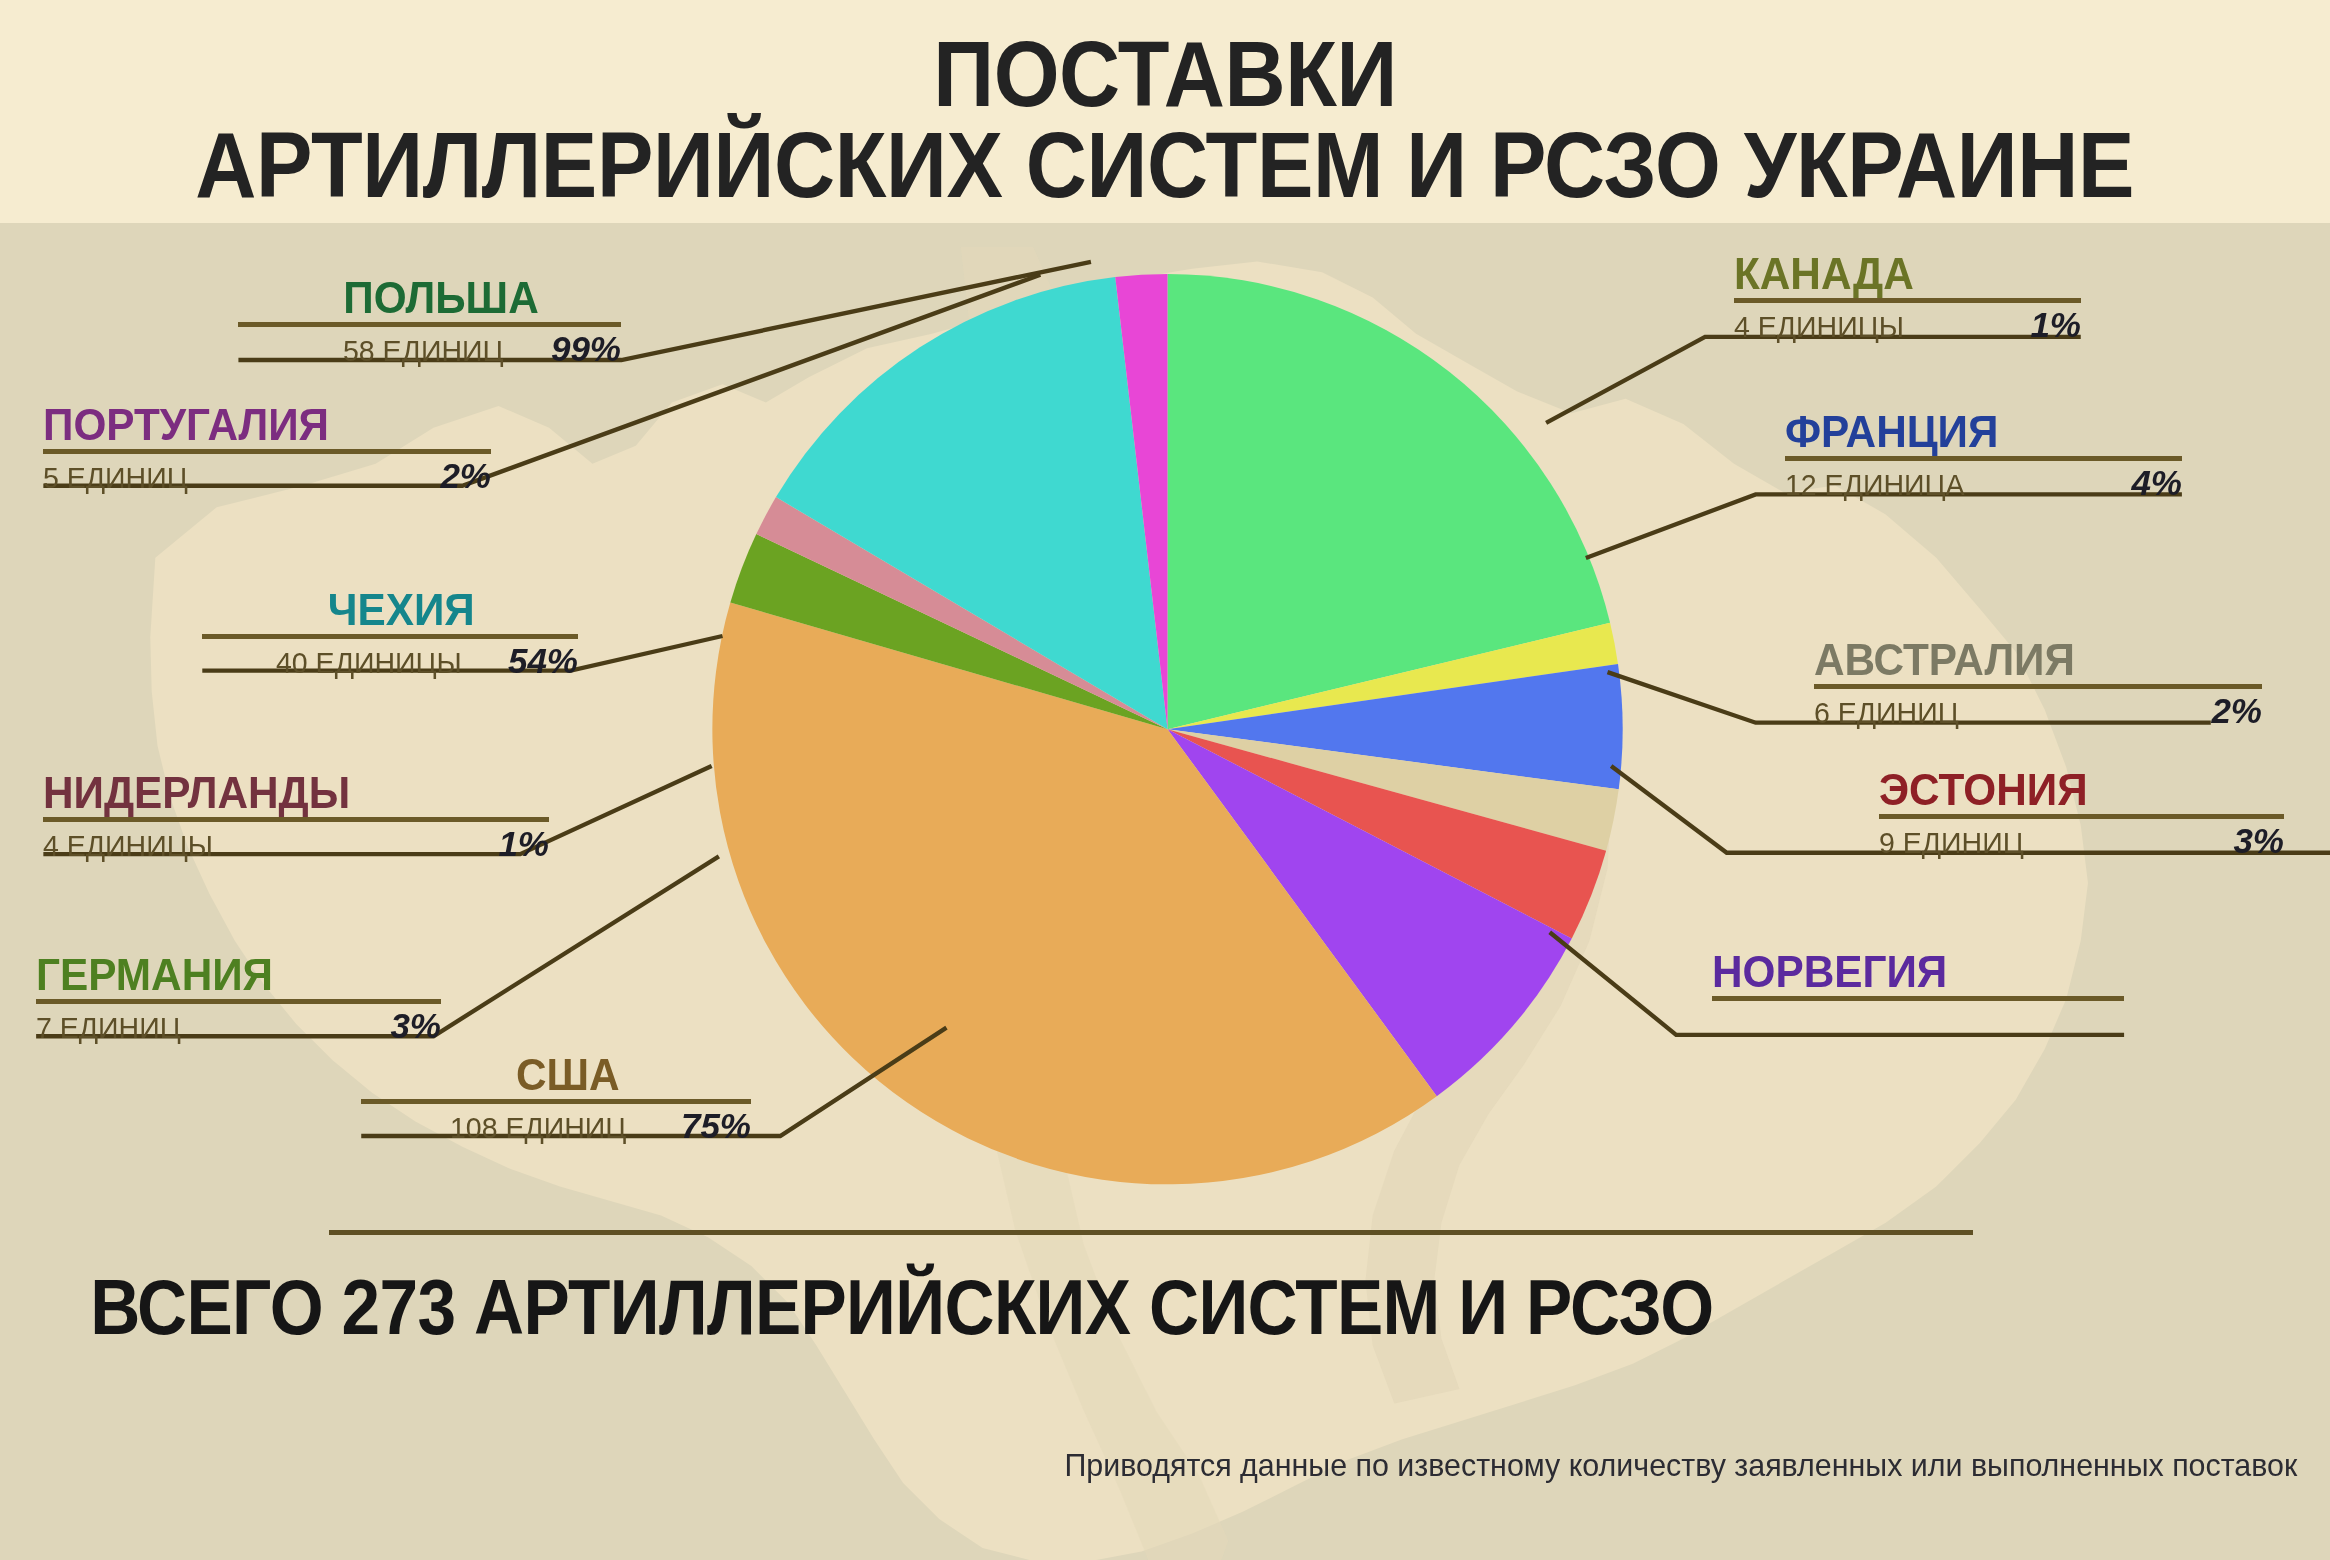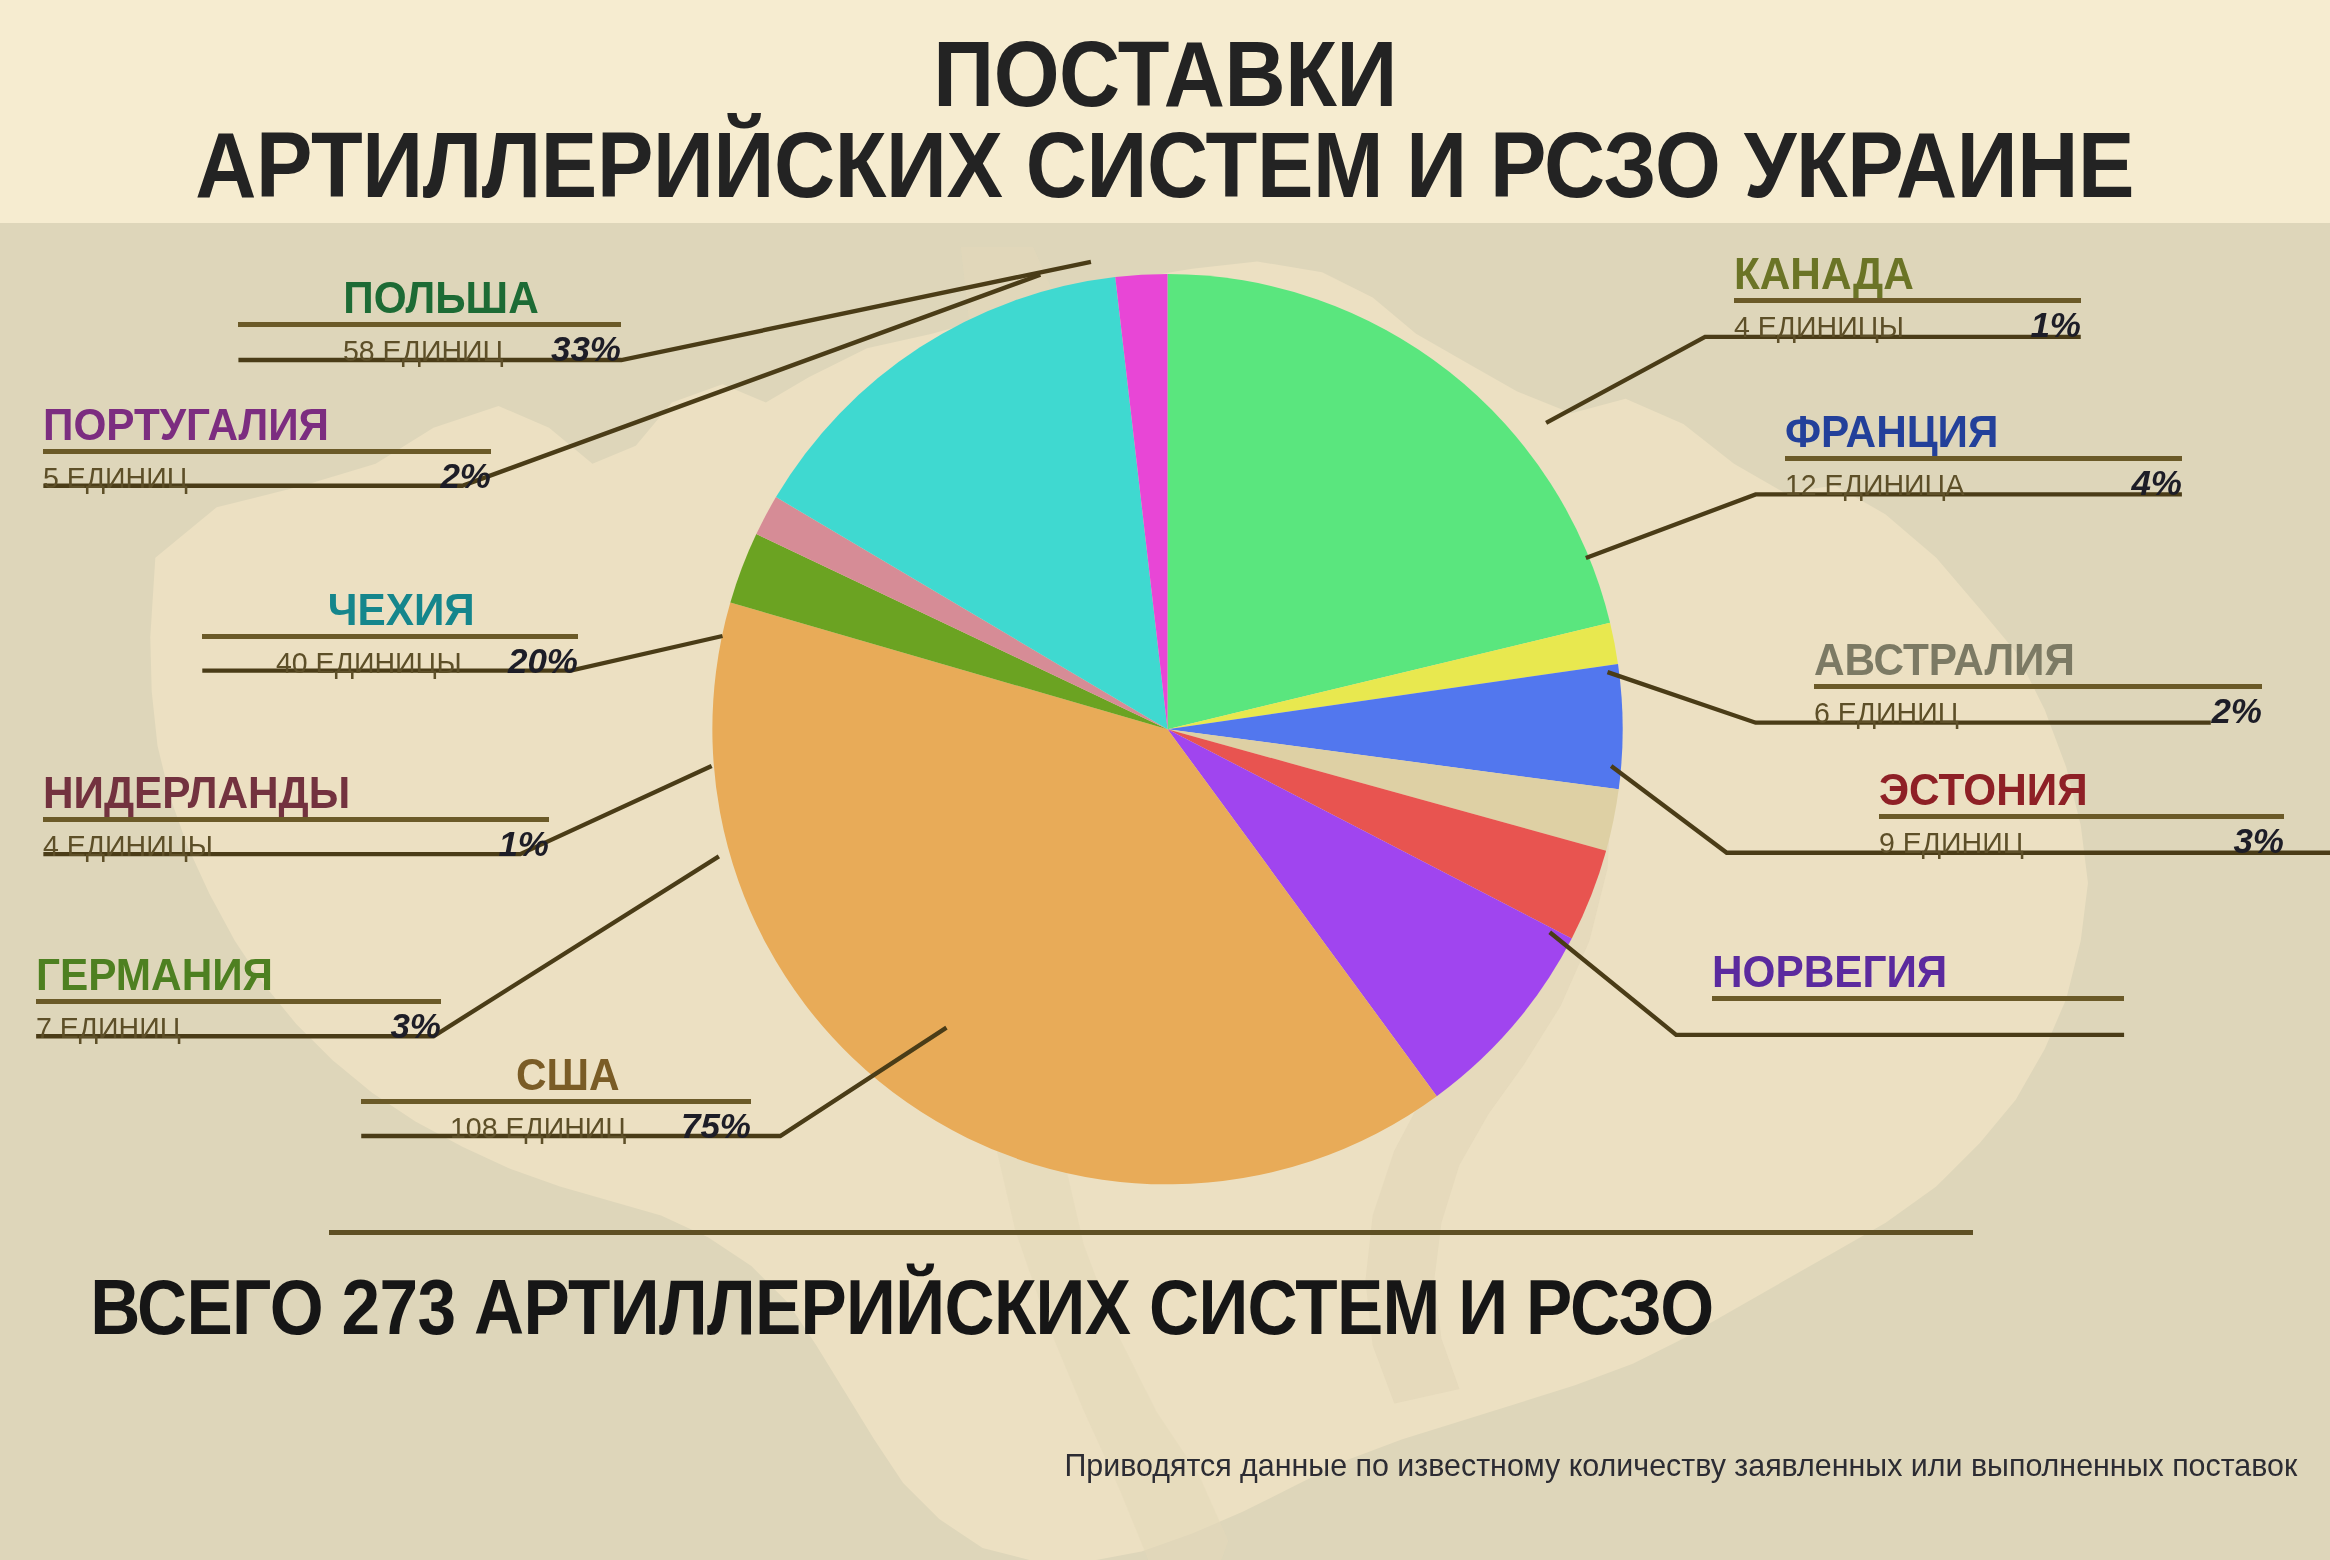--- a/index.html
+++ b/index.html
@@ -182,41 +182,41 @@
     <div class="title-line title-1">ПОСТАВКИ</div>
     <div class="title-line title-2">АРТИЛЛЕРИЙСКИХ СИСТЕМ И РСЗО УКРАИНЕ</div>
   </div>
 
   <div class="label right-al" style="left:238px;top:275px;width:383px;">
     <span class="country" style="color:#1d6b35">ПОЛЬША</span>
     <span class="rule"></span>
     <span class="detailrow">
       <span class="units">58 ЕДИНИЦ</span>
       <span style="display:inline-block;width:39px"></span>
-      <span class="pct">33%</span>
+      <span class="pct">99%</span>
     </span>
   </div>
 
   <div class="label left-al" style="left:43px;top:402px;width:448px;">
     <span class="country" style="color:#7c2d80">ПОРТУГАЛИЯ</span>
     <span class="rule"></span>
     <span class="detailrow">
       <span class="units">5 ЕДИНИЦ</span>
       <span style="display:inline-block;width:55px"></span>
       <span class="pct">2%</span>
     </span>
   </div>
 
   <div class="label right-al" style="left:202px;top:587px;width:376px;">
     <span class="country" style="color:#15868c">ЧЕХИЯ</span>
     <span class="rule"></span>
     <span class="detailrow">
       <span class="units">40 ЕДИНИЦЫ</span>
       <span style="display:inline-block;width:36px"></span>
-      <span class="pct">20%</span>
+      <span class="pct">54%</span>
     </span>
   </div>
 
   <div class="label left-al" style="left:43px;top:770px;width:506px;">
     <span class="country" style="color:#73323f">НИДЕРЛАНДЫ</span>
     <span class="rule"></span>
     <span class="detailrow">
       <span class="units">4 ЕДИНИЦЫ</span>
       <span style="display:inline-block;width:58px"></span>
       <span class="pct">1%</span>

